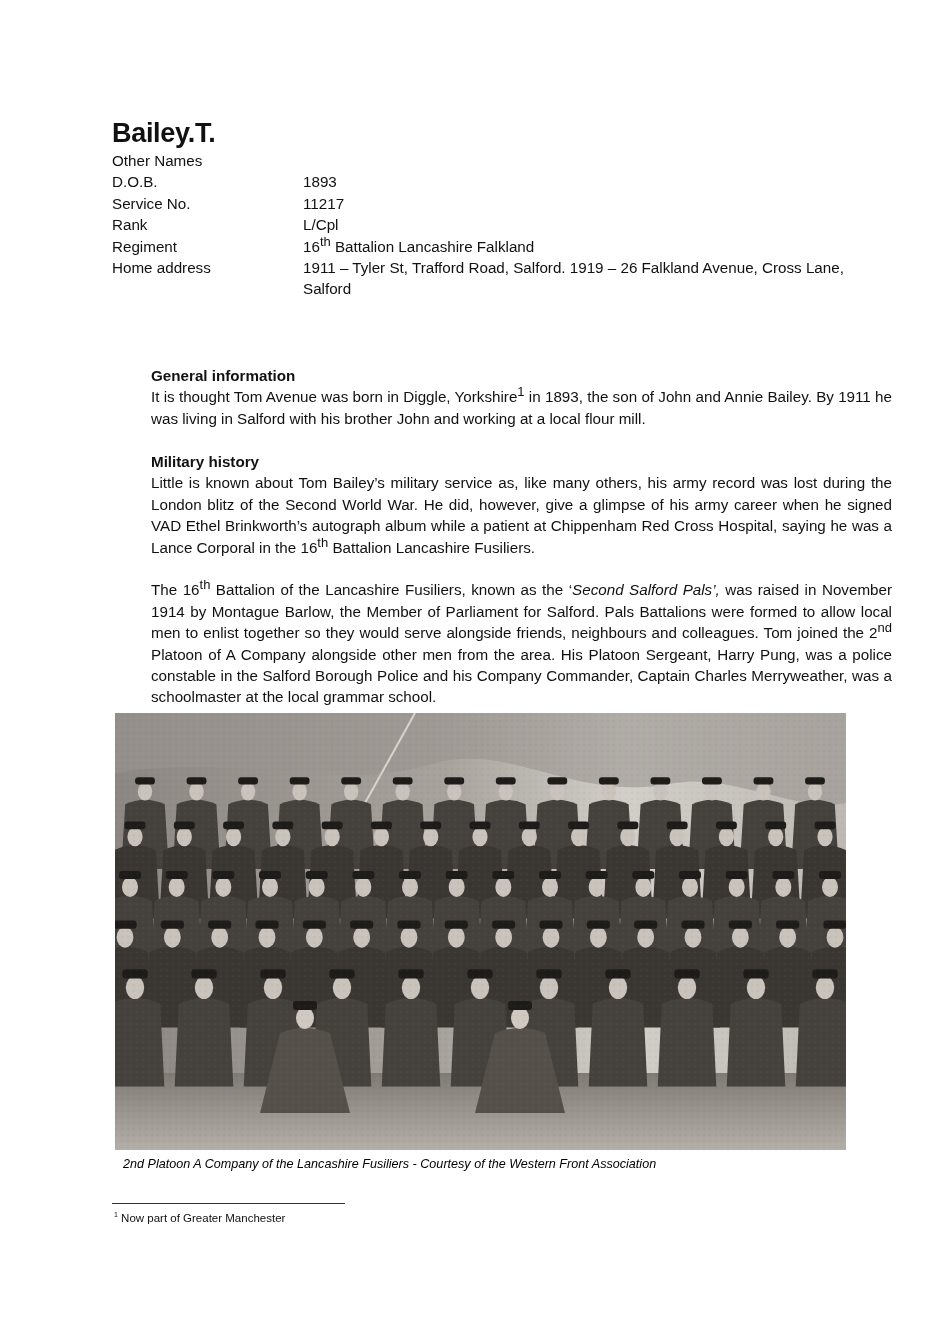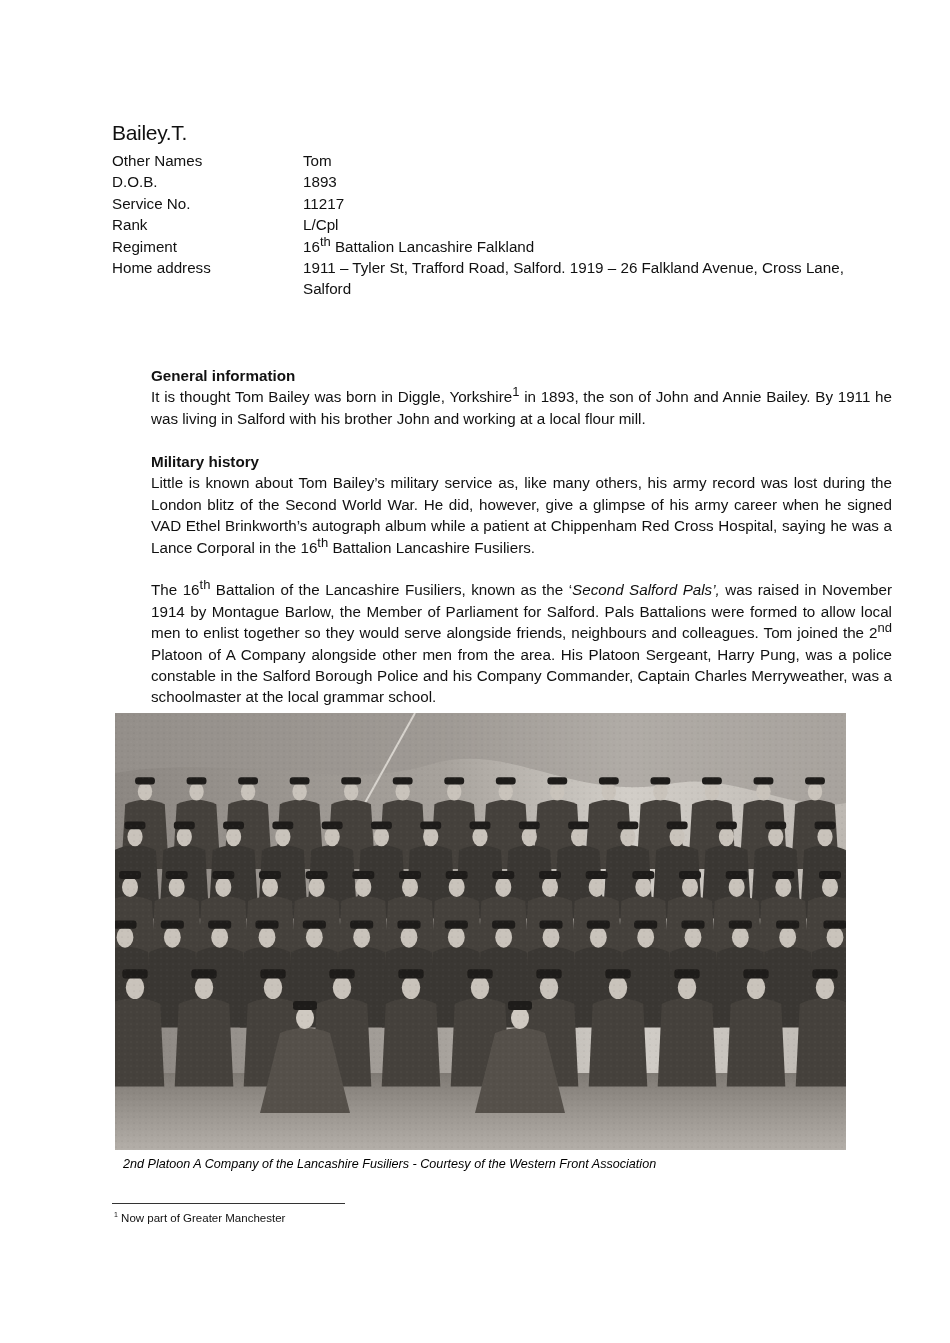--- a/index.html
+++ b/index.html
@@ -1,19 +1,19 @@
 <!DOCTYPE html>
 <html><head>
 <meta charset="utf-8">
 <style>
   html, body { margin:0; padding:0; background:#ffffff; }
   body { width:950px; height:1343px; position:relative; overflow:hidden;
          font-family:"Liberation Sans", sans-serif; color:#111; }
   .page { position:absolute; left:0; top:0; width:950px; height:1343px; background:#fff; }
-  .title { position:absolute; left:112px; top:116px; font-size:21px; line-height:34px; color:#111; letter-spacing:-0.3px; }
+  .title { position:absolute; left:112px; top:116px; font-size:27px; line-height:34px; color:#111; letter-spacing:-0.3px;font-weight:bold; }
   .fields { position:absolute; left:112px; top:150px; width:745px; }
   .frow { display:flex; font-size:15.2px; line-height:21.4px; }
   .flabel { width:191px; flex:0 0 191px; }
   .fval { flex:1; }
   sup { font-size:13px; line-height:0; vertical-align:super; }
   .block { position:absolute; left:112px; width:741px; font-size:15.2px; line-height:21.4px;margin-left:39px; }
   .heading { font-weight:bold; }
   .just { text-align:justify; }
   .photo { position:absolute; left:115px; top:713px; width:731px; height:437px; overflow:hidden; }
   .caption { position:absolute; left:123px; top:1157px; font-size:12.6px; font-style:italic; color:#000000; }
@@ -24,21 +24,20 @@
 </head>
 <body>
 
 <div class="page">
 
   <div class="title">Bailey.T.</div>
 
   <div class="fields">
     <div class="frow">
       <span class="flabel">Other Names</span>
-      <span class="fval">Tom</span>
     </div>
     <div class="frow">
       <span class="flabel">D.O.B.</span>
       <span class="fval">1893</span>
     </div>
     <div class="frow">
       <span class="flabel">Service No.</span>
       <span class="fval">11217</span>
     </div>
     <div class="frow">
@@ -50,21 +49,21 @@
       <span class="fval"><span>16</span><sup>th</sup><span> Battalion Lancashire Falkland</span></span>
     </div>
     <div class="frow">
       <span class="flabel">Home address</span>
       <span class="fval">1911 – Tyler St, Trafford Road, Salford. 1919 – 26 Falkland Avenue, Cross Lane, Salford</span>
     </div>
   </div>
 
   <div class="block" style="top:365px;">
     <div class="heading">General information</div>
-    <div class="just"><span>It is thought Tom Bailey was born in Diggle, Yorkshire</span><sup>1</sup><span> in 1893, the son of John and Annie Bailey. By 1911 he was living in Salford with his brother John and working at a local flour mill.</span></div>
+    <div class="just"><span>It is thought Tom Avenue was born in Diggle, Yorkshire</span><sup>1</sup><span> in 1893, the son of John and Annie Bailey. By 1911 he was living in Salford with his brother John and working at a local flour mill.</span></div>
   </div>
 
   <div class="block" style="top:451px;">
     <div class="heading">Military history</div>
     <div class="just"><span>Little is known about Tom Bailey’s military service as, like many others, his army record was lost during the London blitz of the Second World War. He did, however, give a glimpse of his army career when he signed VAD Ethel Brinkworth’s autograph album while a patient at Chippenham Red Cross Hospital, saying he was a Lance Corporal in the 16</span><sup>th</sup><span> Battalion Lancashire Fusiliers.</span></div>
     <div style="height:21.4px;"></div>
     <div class="just"><span>The 16</span><sup>th</sup><span> Battalion of the Lancashire Fusiliers, known as the ‘</span><i>Second Salford Pals’,</i><span> was raised in November 1914 by Montague Barlow, the Member of Parliament for Salford.  Pals Battalions were formed to allow local men to enlist together so they would serve alongside friends, neighbours and colleagues. Tom joined the 2</span><sup>nd</sup><span> Platoon of A Company alongside other men from the area. His Platoon Sergeant, Harry Pung, was a police constable in the Salford Borough Police and his Company Commander, Captain Charles Merryweather, was a schoolmaster at the local grammar school.</span></div>
   </div>
 
   <div class="photo" title="Group photograph of soldiers in uniform (sepia/black and white)">

